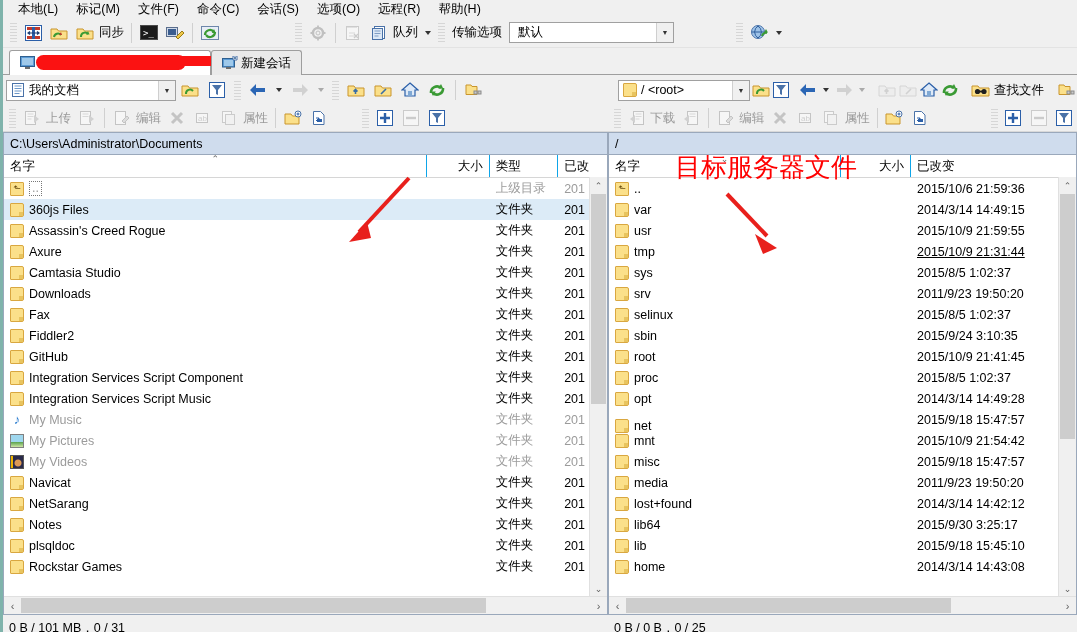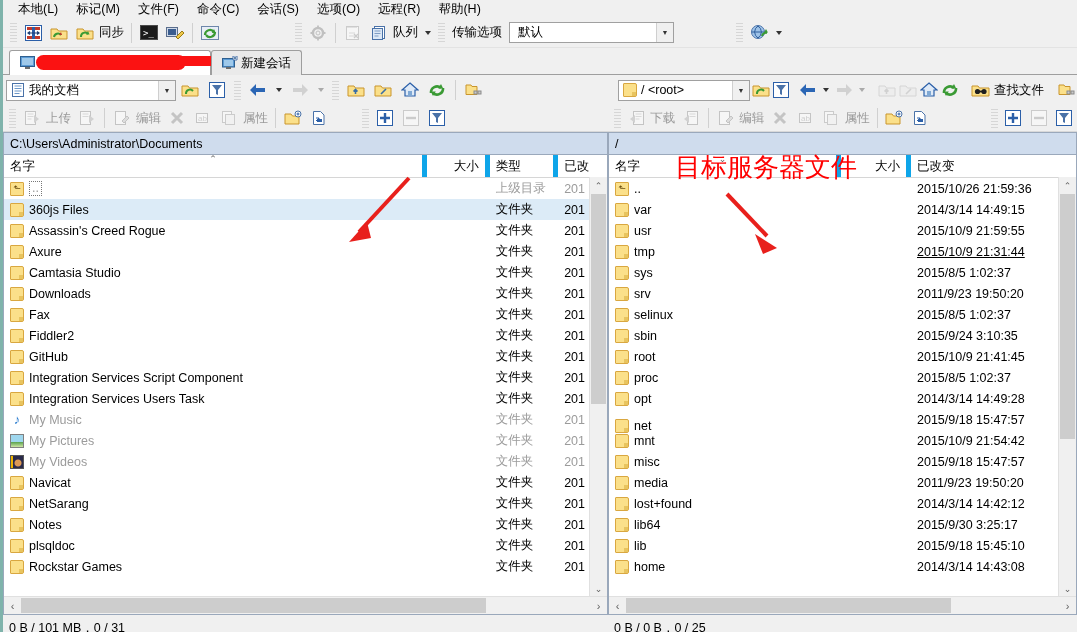--- a/index.html
+++ b/index.html
@@ -64,21 +64,21 @@
   .actionbar{height:26px;display:flex;align-items:center;background:#f0f0f0;padding-left:3px;
              border-bottom:1px solid #d9d9d9;}
 
   
   .pathlabel{height:22px;background:#cfdced;border:1px solid #9aa8bb;border-bottom:none;
              display:flex;align-items:center;padding-left:6px;font-size:12.5px;box-sizing:border-box;}
   .listwrap{flex:1;border:1px solid #9aa8bb;background:#fff;display:flex;flex-direction:column;
             box-sizing:border-box;overflow:hidden;position:relative;}
   .colhead{height:22px;display:flex;background:#fff;border-bottom:1px solid #d6d6d6;
            font-size:12.5px;flex:0 0 auto;position:relative;}
-  .ch{display:flex;align-items:center;padding:0 6px;border-right:5px solid #0ea5e9;
+  .ch{display:flex;align-items:center;padding:0 6px;border-right:1px solid #0ea5e9;
       box-sizing:border-box;position:relative;white-space:nowrap;}
   .ch.r{justify-content:flex-end;}
   .sortmark{position:absolute;left:50%;top:-1px;transform:translateX(-50%);font-size:9px;color:#666;}
   .rows{flex:1;overflow:hidden;position:relative;}
   .row{height:21px;display:flex;align-items:center;font-size:12.5px;box-sizing:border-box;}
   .row.sel{background:#dcebf7;}
   .cell{padding:0 6px;box-sizing:border-box;white-space:nowrap;overflow:hidden;display:flex;align-items:center;}
   .cell.r{justify-content:flex-end;}
   .cell.name{gap:5px;}
   .dim{color:#9b9b9b;}
@@ -543,21 +543,21 @@
                 <span class="ico ico-folder"></span>
                 <span>Integration Services Script Component</span>
               </div>
               <div class="cell r" style="width: 64px;"></div>
               <div class="cell" style="width: 70px;">文件夹</div>
               <div class="cell" style="width: 50px;">201</div>
             </div>
             <div class="row">
               <div class="cell name" style="width: 436px;">
                 <span class="ico ico-folder"></span>
-                <span>Integration Services Users Task</span>
+                <span>Integration Services Script Music</span>
               </div>
               <div class="cell r" style="width: 64px;"></div>
               <div class="cell" style="width: 70px;">文件夹</div>
               <div class="cell" style="width: 50px;">201</div>
             </div>
             <div class="row">
               <div class="cell name dim" style="width: 436px;">
                 <span class="ico ico-music">♪</span>
                 <span>My Music</span>
               </div>
@@ -825,21 +825,21 @@
             <span>已改变</span>
           </div>
         </div>
         <div class="rows" id="remote-rows">
             <div class="row">
               <div class="cell name" style="width: 232px;">
                 <span class="ico ico-up">⬑</span>
                 <span>..</span>
               </div>
               <div class="cell r" style="width: 70px;"></div>
-              <div class="cell" style="width: 150px;">2015/10/26 21:59:36</div>
+              <div class="cell" style="width: 150px;">2015/10/6 21:59:36</div>
             </div>
             <div class="row">
               <div class="cell name" style="width: 232px;">
                 <span class="ico ico-folder"></span>
                 <span>var</span>
               </div>
               <div class="cell r" style="width: 70px;"></div>
               <div class="cell" style="width: 150px;">2014/3/14 14:49:15</div>
             </div>
             <div class="row">

